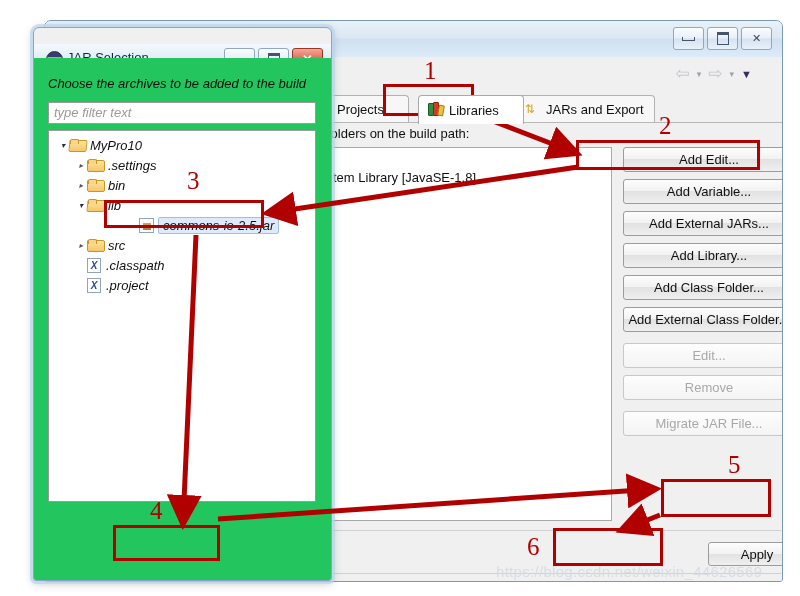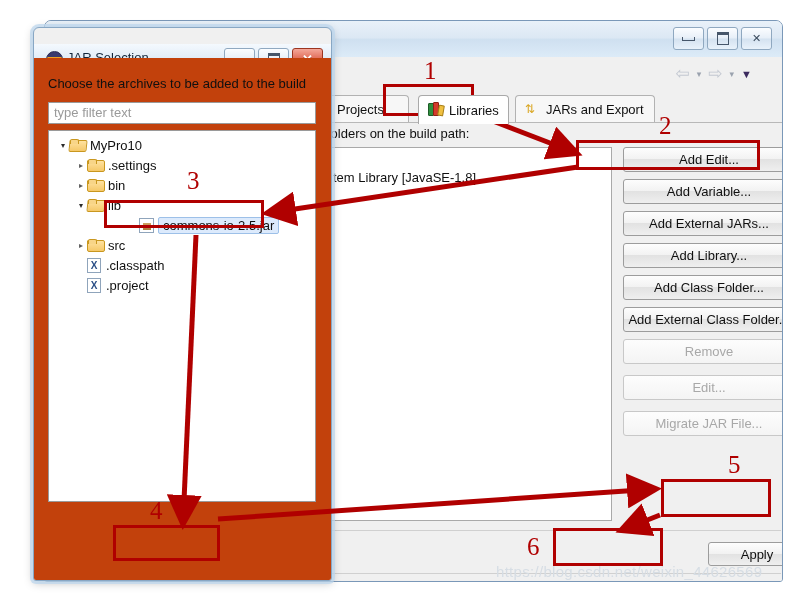--- a/index.html
+++ b/index.html
@@ -58,21 +58,21 @@
   }
   .tab{
     position:absolute;top:2px;height:27px;box-sizing:border-box;
     background:#f7f7f7;border:1px solid #b2b2b2;border-bottom:none;
     border-radius:4px 4px 0 0;
     display:flex;align-items:center;gap:5px;padding:0 9px;
     font-size:13px;color:#101010;
   }
   .tab.active{background:#ffffff;border-color:#a9a9a9;z-index:3;height:29px;top:2px;}
   #tab-projects{left:282px;width:82px;}
-  #tab-libraries{left:373px;width:91px;}
+  #tab-libraries{left:373px;width:106px;}
   #tab-order{left:470px;width:140px;}
 
   .ico-books{width:16px;height:14px;position:relative;display:inline-block;}
   .ico-books i{position:absolute;bottom:1px;display:block;border-radius:1px;}
   .ico-books .b1{left:0;width:4px;height:11px;background:#2f8f3e;border:1px solid #1d5c28;}
   .ico-books .b2{left:5px;width:4px;height:12px;background:#d43a2a;border:1px solid #8f2014;}
   .ico-books .b3{left:10px;width:4px;height:9px;background:#f0c040;border:1px solid #a67d16;transform:rotate(10deg);}
   .ico-order{width:16px;height:14px;position:relative;display:inline-block;color:#d9a520;font-size:12px;line-height:14px;}
 
   #bp-desc{
@@ -125,21 +125,21 @@
     border-bottom:1px solid #b9cfe4;
   }
   #jar-title{
     position:absolute;left:33px;top:6px;font-size:13px;color:#12263b;
   }
   .ico-eclipse{
     position:absolute;left:12px;top:7px;width:15px;height:15px;border-radius:50%;
     background:linear-gradient(#3a3a6e 0%,#3a3a6e 32%,#f0a020 34%,#f0a020 44%,#ffffff 46%,#ffffff 56%,#f0a020 58%,#f0a020 68%,#3a3a6e 70%);
     border:1px solid #2a2a52;
   }
-  #jar-body{position:absolute;left:0;top:30px;right:0;bottom:0;background:#c2410c;}
+  #jar-body{position:absolute;left:0;top:30px;right:0;bottom:0;background:#22c55e;font-style:italic;}
   #jar-prompt{position:absolute;left:14px;top:18px;font-size:13px;color:#101010;white-space:nowrap;}
   #jar-filter{
     position:absolute;left:14px;top:44px;width:268px;height:22px;box-sizing:border-box;
     background:#ffffff;border:1px solid #9a9a9a;
     font-family:"Liberation Sans", sans-serif;font-size:13px;color:#9a9a9a;
     padding:0 5px;line-height:20px;
   }
   #jar-tree{
     position:absolute;left:14px;top:72px;width:268px;height:372px;box-sizing:border-box;
     background:#ffffff;border:1px solid #9a9a9a;overflow:hidden;padding-top:4px;
@@ -243,22 +243,22 @@
       <div class="row">tem Library [JavaSE-1.8]</div>
     </div>
 
     <div id="bp-buttons">
       <div class="ebtn">Add Edit...</div>
       <div class="ebtn">Add Variable...</div>
       <div class="ebtn">Add External JARs...</div>
       <div class="ebtn">Add Library...</div>
       <div class="ebtn">Add Class Folder...</div>
       <div class="ebtn">Add External Class Folder...</div>
+      <div class="ebtn disabled gap">Edit...</div>
       <div class="ebtn disabled">Remove</div>
-      <div class="ebtn disabled gap">Edit...</div>
       <div class="ebtn disabled gap">Migrate JAR File...</div>
     </div>
 
     <div id="bp-sep"></div>
     <div class="ebtn" id="btn-apply">Apply</div>
     <div id="bp-footsep"></div>
 
   </div>
 </div>
 

